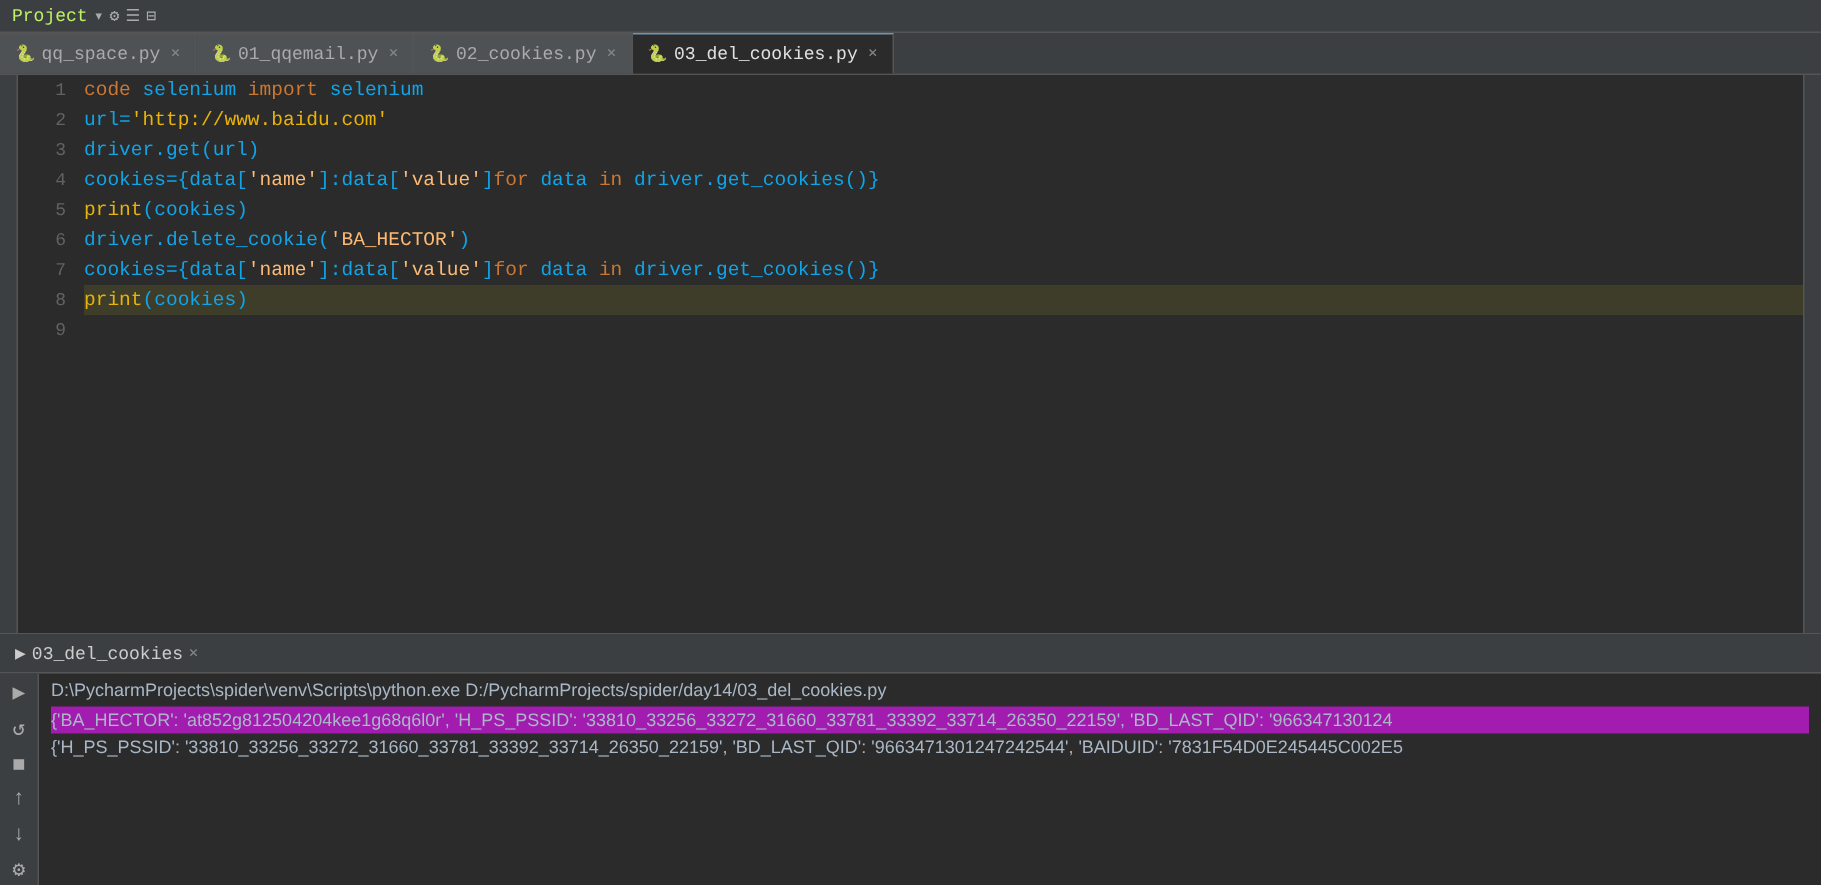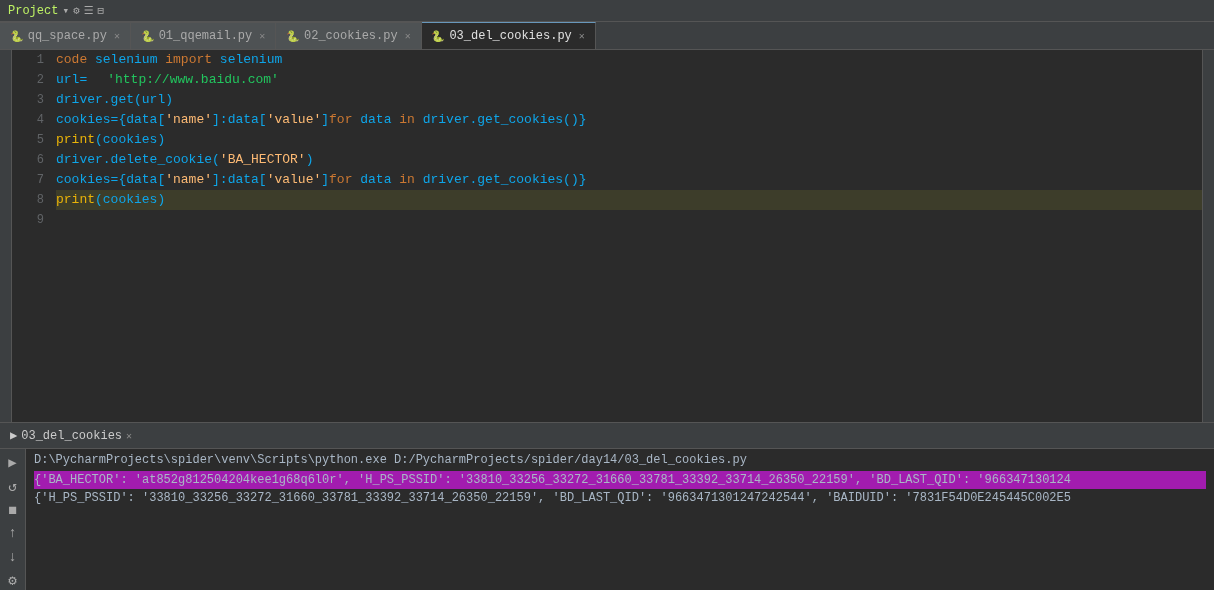--- a/index.html
+++ b/index.html
@@ -121,21 +121,21 @@
     }
     .code-line.line9-highlight {
       background: #3d3d2a;
     }
 
     
     .kw { color: #cc7832; }
     .fn { color: #eab308; }
     .str-single { color: #fdba74; }
     .var { color: #0ea5e9; }
-    .url-str { color: #22c55e; margin-left: 20px; }
+    .url-str { color: #eab308; }
 
     
     .run-panel {
       height: 168px;
       background: #2b2b2b;
       border-top: 1px solid #555;
       display: flex;
       flex-direction: column;
       flex-shrink: 0;
     }
@@ -187,21 +187,21 @@
       display: flex;
       align-items: center;
       justify-content: center;
     }
 
     .run-output {
       flex: 1;
       padding: 4px 8px;
       overflow: auto;
       font-size: 12px;
-      font-family: Liberation Mono, monospace;
+      font-family: Liberation Sans, sans-serif;
     }
 
     .run-cmd {
       color: #a9b7c6;
       margin-bottom: 4px;
     }
     .run-output-line {
       color: #a9b7c6;
       white-space: nowrap;
       overflow: hidden;

